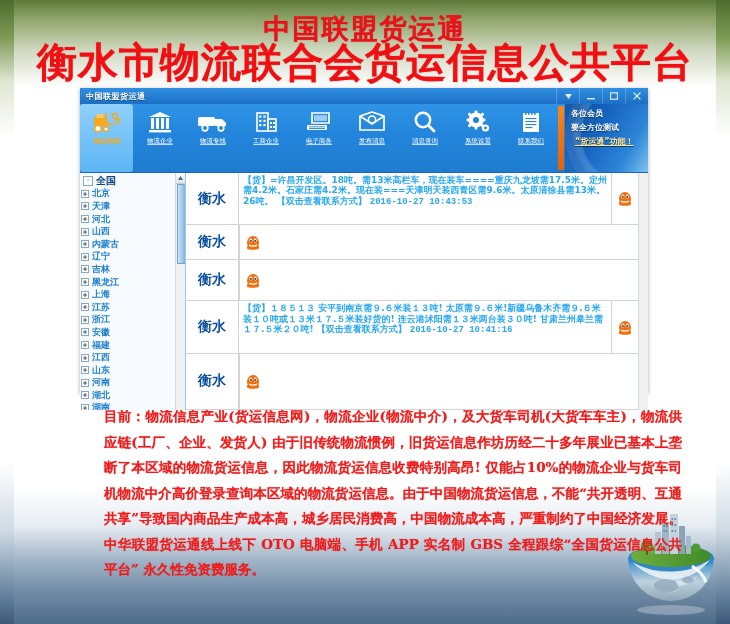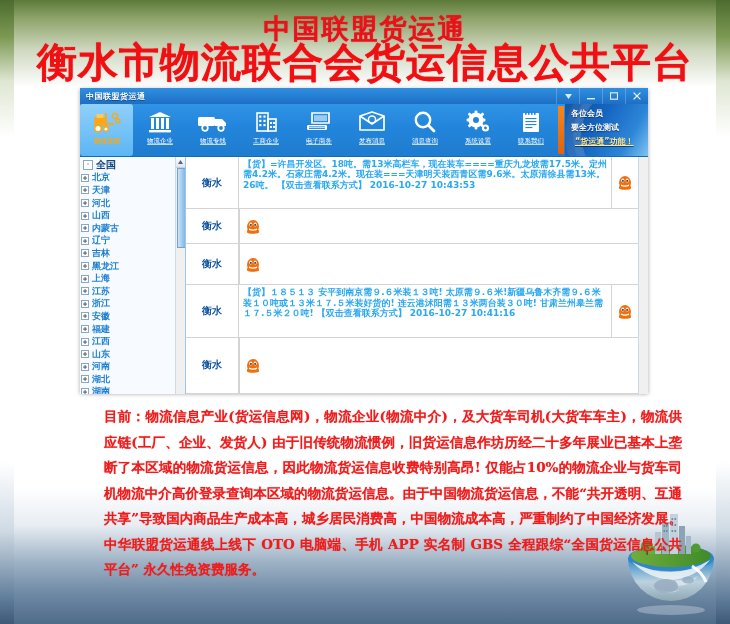--- a/index.html
+++ b/index.html
@@ -32,21 +32,21 @@
   .titlebar{height:16px;background:linear-gradient(to bottom,#2f8fe0,#1c6fc4);
             display:flex;align-items:center;position:relative;}
   .titlebar .tname{color:#fff;font-size:8px;font-weight:bold;padding-left:6px;
             text-shadow:0 1px 0 rgba(0,0,0,.4);letter-spacing:.5px;}
   .wctrls{position:absolute;right:0;top:0;height:16px;display:flex;align-items:center;}
   .wctrls .wb{width:22px;height:16px;display:flex;align-items:center;justify-content:center;
         color:#dceafa;font-size:8px;border-left:1px solid rgba(255,255,255,.22);}
   .wctrls .wb.close{color:#eef6ff;}
   .wctrls .wb svg{display:block;}
 
-  .toolbar{height:52px;background:linear-gradient(to bottom,#2f93e6 0%,#2285db 45%,#1f7ccf 100%);
+  .toolbar{height:68px;background:linear-gradient(to bottom,#2f93e6 0%,#2285db 45%,#1f7ccf 100%);
            display:flex;align-items:stretch;position:relative;overflow:hidden;}
   .tb-item{width:53px;display:flex;flex-direction:column;align-items:center;justify-content:flex-start;
            padding-top:3px;box-sizing:border-box;}
   .tb-item.active{background:linear-gradient(to bottom,#8fd0fb,#5cb6f4);border-radius:3px;}
   .tb-ico{height:30px;display:flex;align-items:center;justify-content:center;}
   .tb-lab{font-size:7px;color:#ffffff;text-decoration:underline;line-height:9px;
           white-space:nowrap;transform:scale(.92);}
   .tb-item.active .tb-lab{color:#f7a81b;font-weight:bold;text-decoration:none;}
   .tb-sep{width:6px;background:linear-gradient(to bottom,#f5861f,#e2620c);margin:2px 1px;}
   .banner{flex:1;position:relative;background:linear-gradient(120deg,#0a4d9e,#1565c0 40%,#2d86d8 75%,#7fc4ef);
@@ -77,24 +77,24 @@
   .tree-sb{position:absolute;right:0;top:0;width:9px;height:100%;background:#f0f0f0;
         border-left:1px solid #cfd9e2;}
   .tree-sb .up{height:10px;background:linear-gradient(to bottom,#fdfdfd,#dfe6ec);
         border-bottom:1px solid #c4ced6;display:flex;align-items:center;justify-content:center;}
   .tree-sb .thumb{position:absolute;top:11px;left:1px;width:7px;height:78px;
         background:linear-gradient(to right,#cfe3f6,#7fb6e6);border:1px solid #6ca4d8;}
 
   .list{flex:1;display:flex;flex-direction:column;background:#fff;position:relative;}
   .row{display:flex;border-bottom:1px solid #d4d4d4;min-height:0;}
   .row .city{width:52px;display:flex;align-items:center;justify-content:center;
-        font-size:10px;font-weight:bold;color:#0a4f9e;flex:none;border-right:1px solid #d4d4d4;}
+        font-size:14px;font-weight:bold;color:#0a4f9e;flex:none;border-right:1px solid #d4d4d4;}
   .row .msg{flex:1;padding:2px 3px 2px 4px;font-size:9px;line-height:10.4px;color:#2aa8f0;
         font-weight:bold;word-break:break-all;overflow:hidden;}
-  .row .msg .ts{color:#2aa8f0;font-weight:bold;}
+  .row .msg .ts{color:#2aa8f0;font-weight:bold;font-family:Liberation Mono, monospace;}
   .row .qq{width:26px;flex:none;display:flex;align-items:center;justify-content:center;
         border-left:1px solid #d4d4d4;}
   .row .qq svg{display:block;}
   .list-sb{width:9px;background:#f0f0f0;border-left:1px solid #cfd9e2;}
 
   
   .para{position:absolute;left:62px;top:404px;width:620px;z-index:2;
         font-family:"DejaVu Serif","Liberation Serif",serif;
         font-size:13.5px;line-height:25.5px;font-weight:bold;color:#ee1c1c;
         text-align:justify;text-shadow:0 0 1px rgba(238,28,28,.55);}

